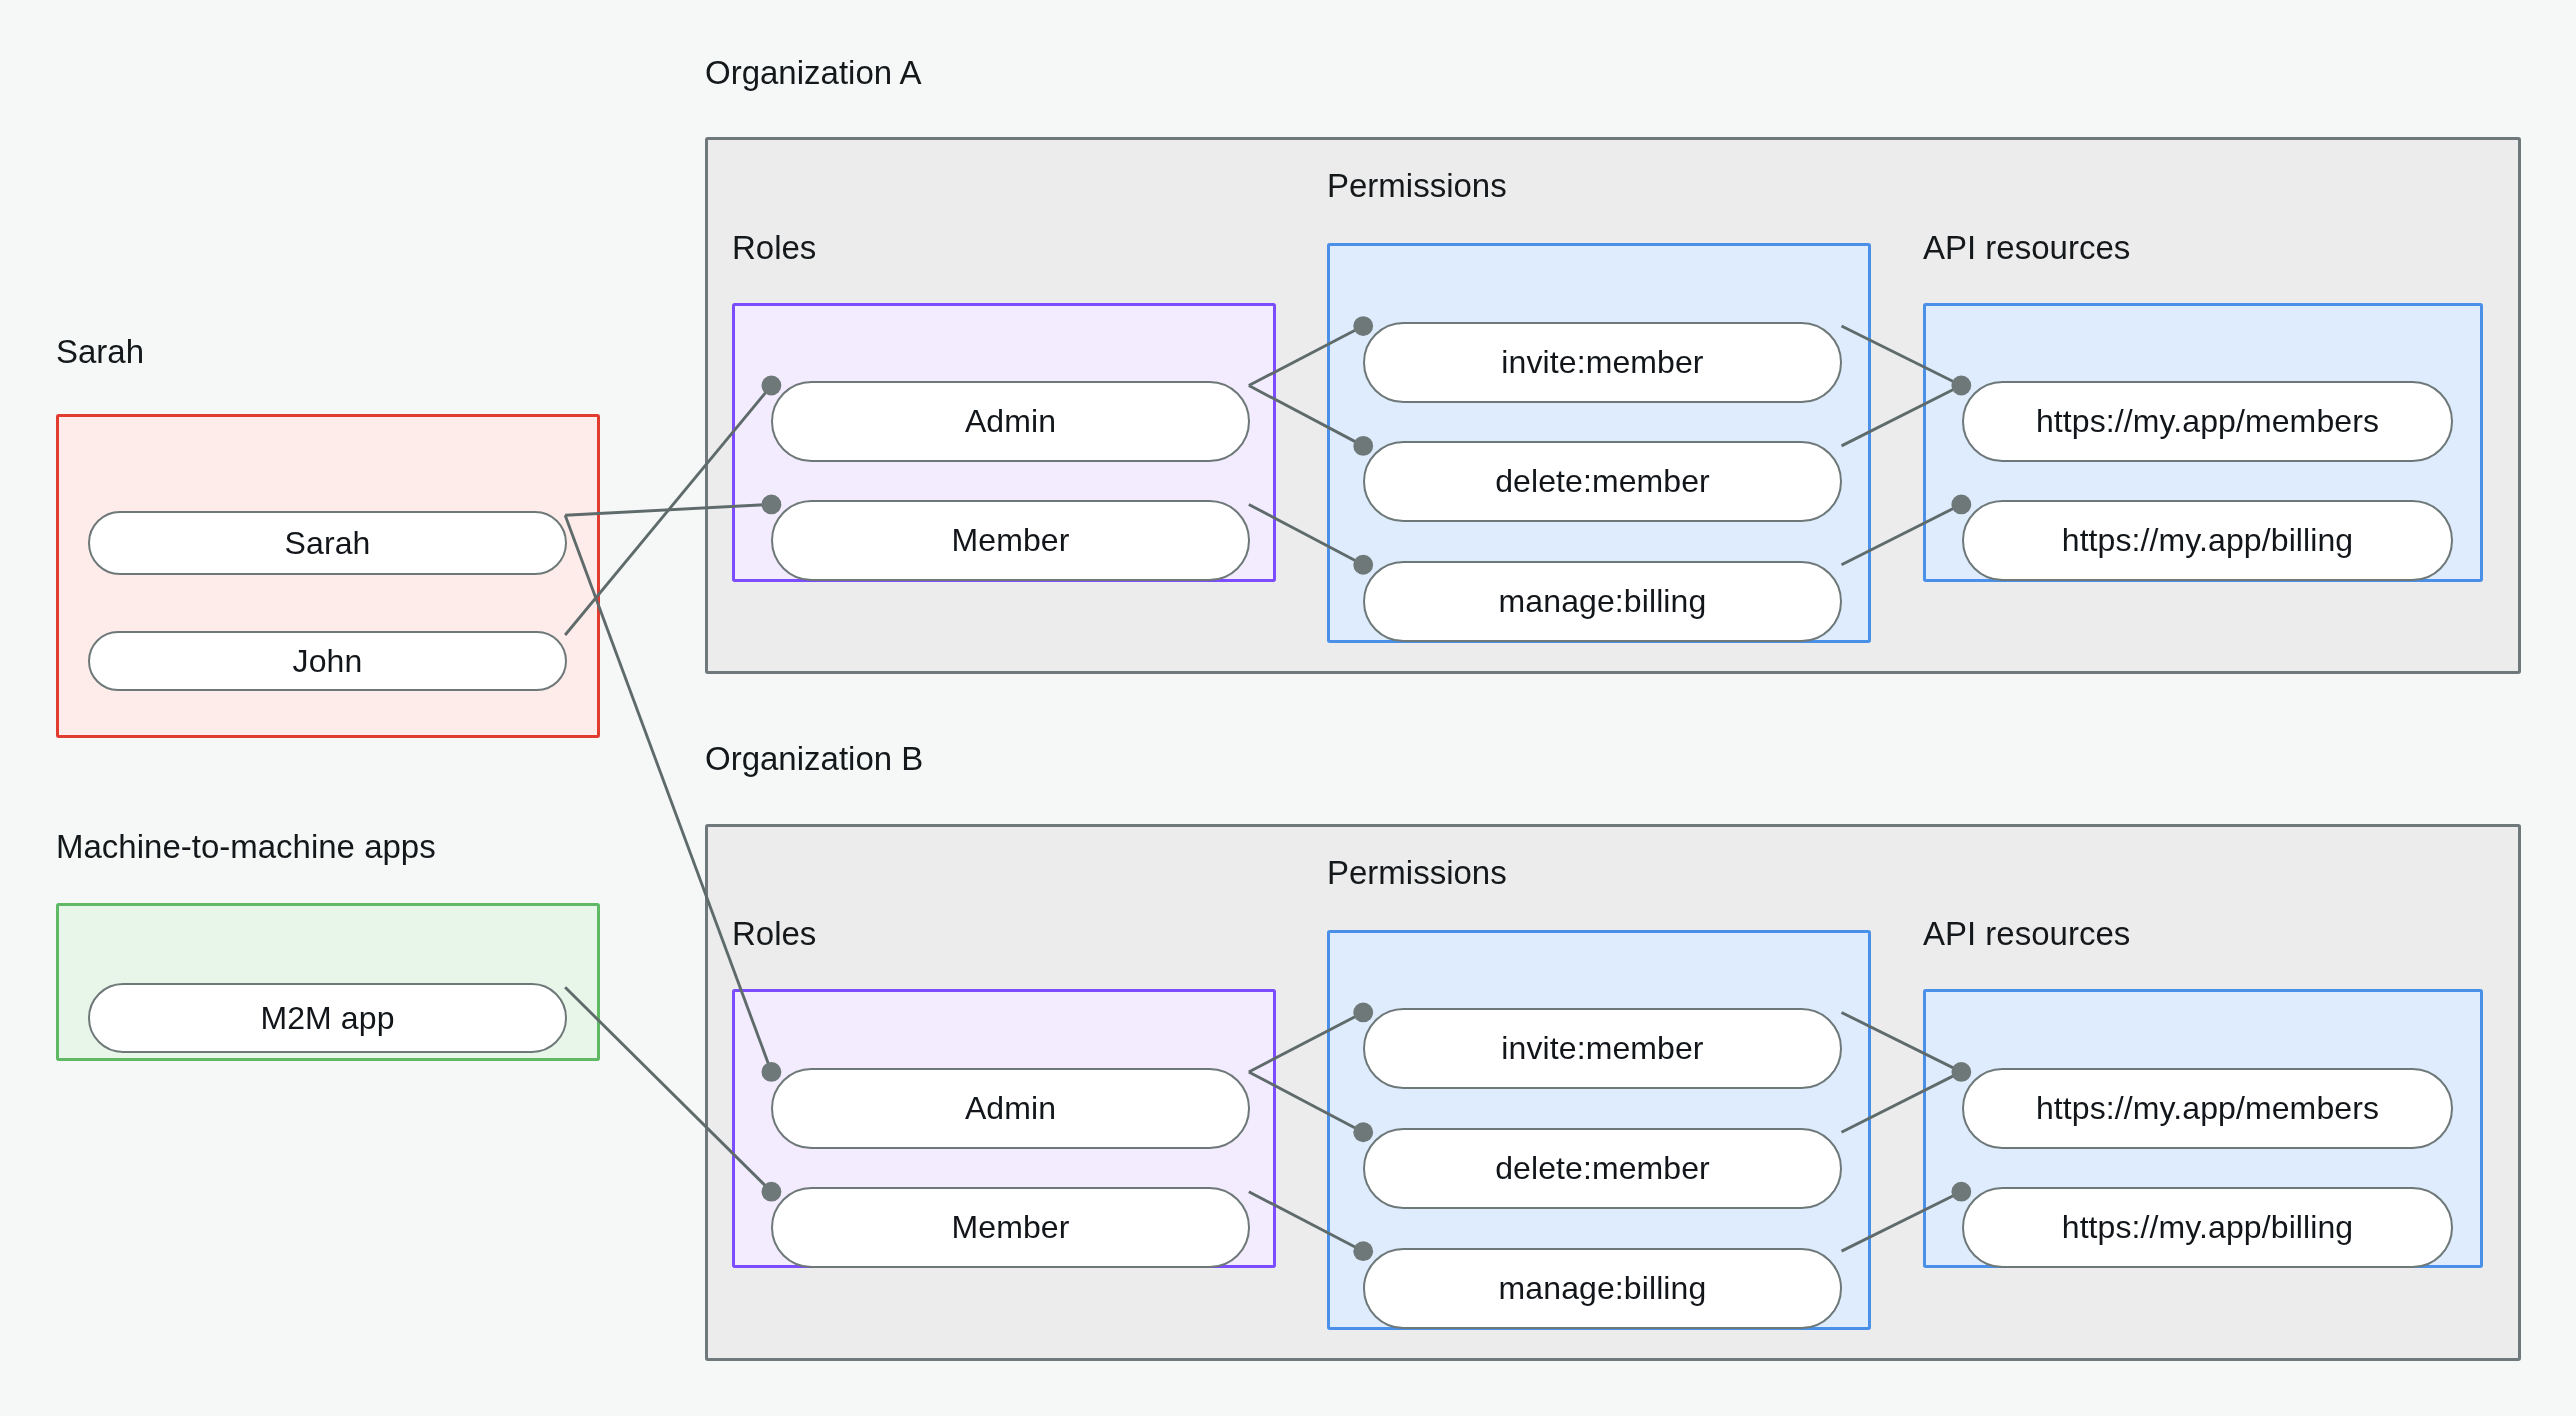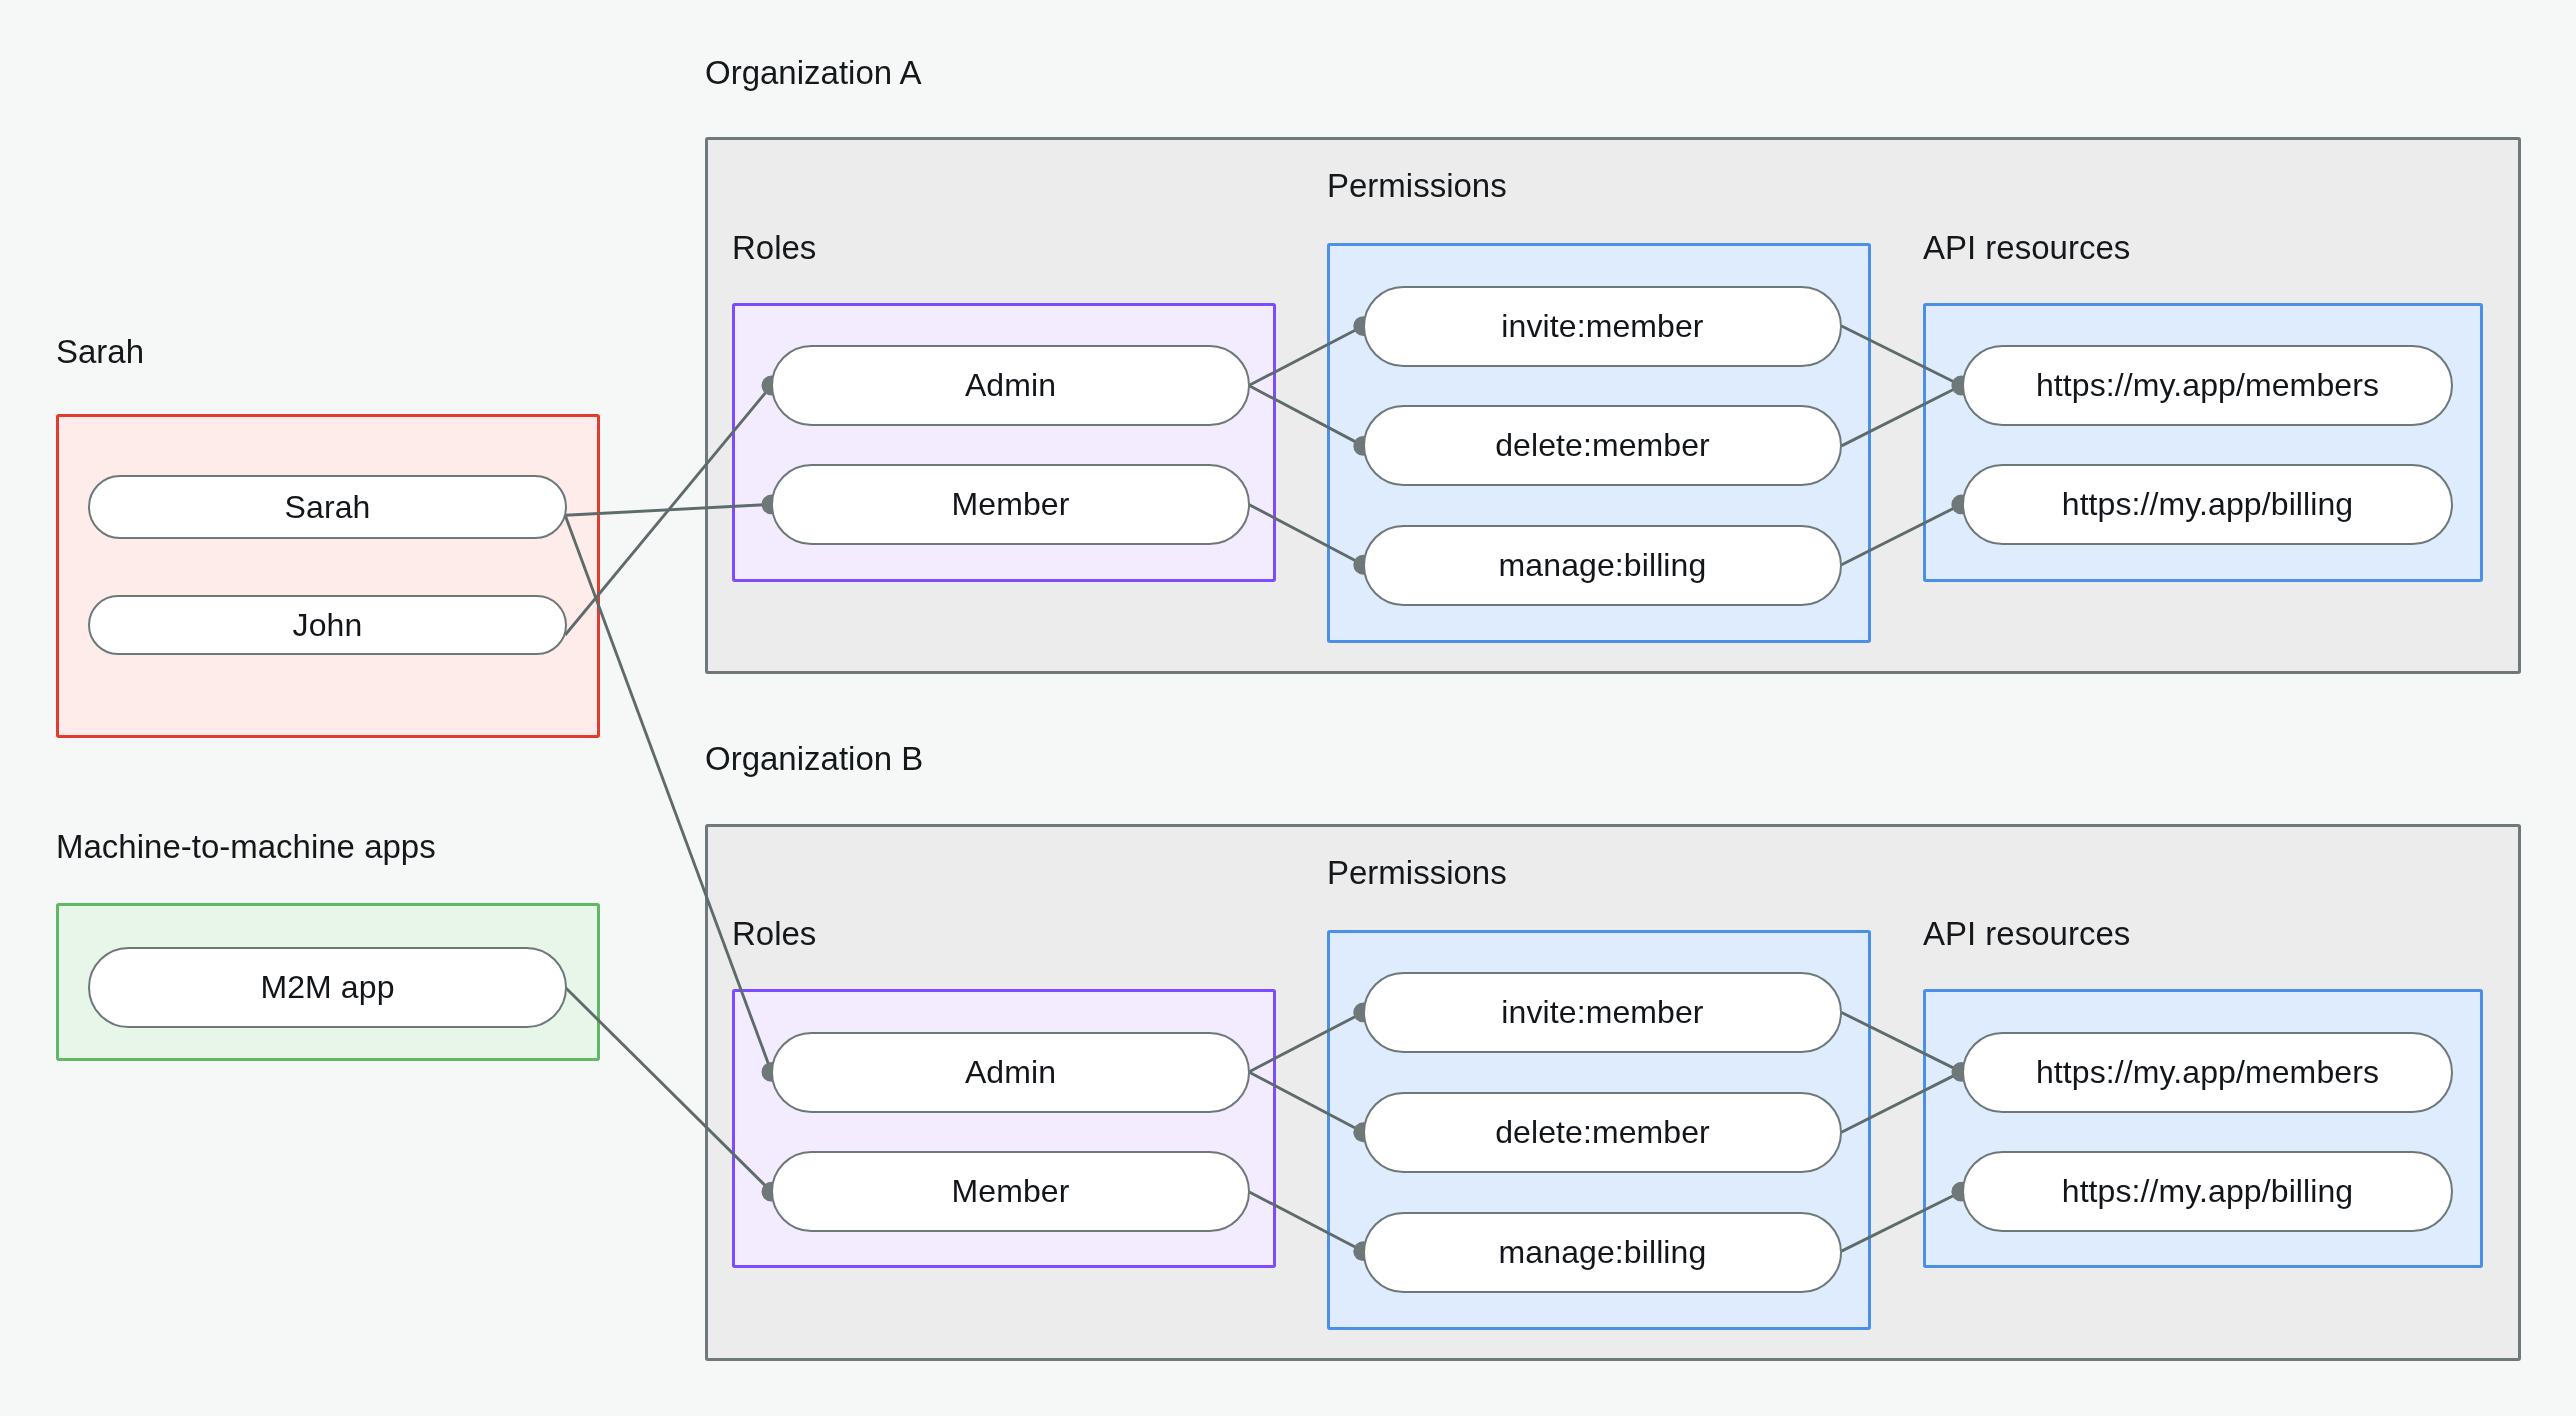--- a/index.html
+++ b/index.html
@@ -81,20 +81,21 @@
     align-items: center;
     justify-content: center;
     background: #ffffff;
     border: 2.7px solid #6e7878;
     border-radius: 900px;
     color: #12161a;
     font-size: 32px;
     letter-spacing: 0.1px;
     white-space: nowrap;
     z-index: 8;
+    margin-top: 36px;
   }
 </style>
 </head>
 <body>
 
 <div id="stage">
 
   <svg id="edges" viewBox="0 0 2859 1572" width="2576" height="1416">
 
     <line x1="627" y1="572" x2="856" y2="560"></line>
@@ -143,21 +144,21 @@
 
   <div class="pill" style="left:88px; top:475px; width:479px; height:64px;">Sarah</div>
 
   <div class="pill" style="left:88px; top:595px; width:479px; height:60px;">John</div>
 
   <div class="caption" style="left:56px; top:830px;">Machine-to-machine apps</div>
 
   <div class="frame frame-m2m" style="left:56px; top:903px; width:544px; height:158px;">
   </div>
 
-  <div class="pill" style="left:88px; top:947px; width:479px; height:81px;">M2M app</div>
+  <div class="pill" style="left:88px; top:947px; width:479px; height:70px;">M2M app</div>
 
   <div class="caption" style="left:705px; top:56px;">Organization A</div>
 
   <div class="frame frame-org" style="left:705px; top:137px; width:1816px; height:537px;">
   </div>
 
   <div class="caption" style="left:732px; top:231px;">Roles</div>
 
   <div class="frame frame-roles" style="left:732px; top:303px; width:544px; height:279px;">
   </div>

